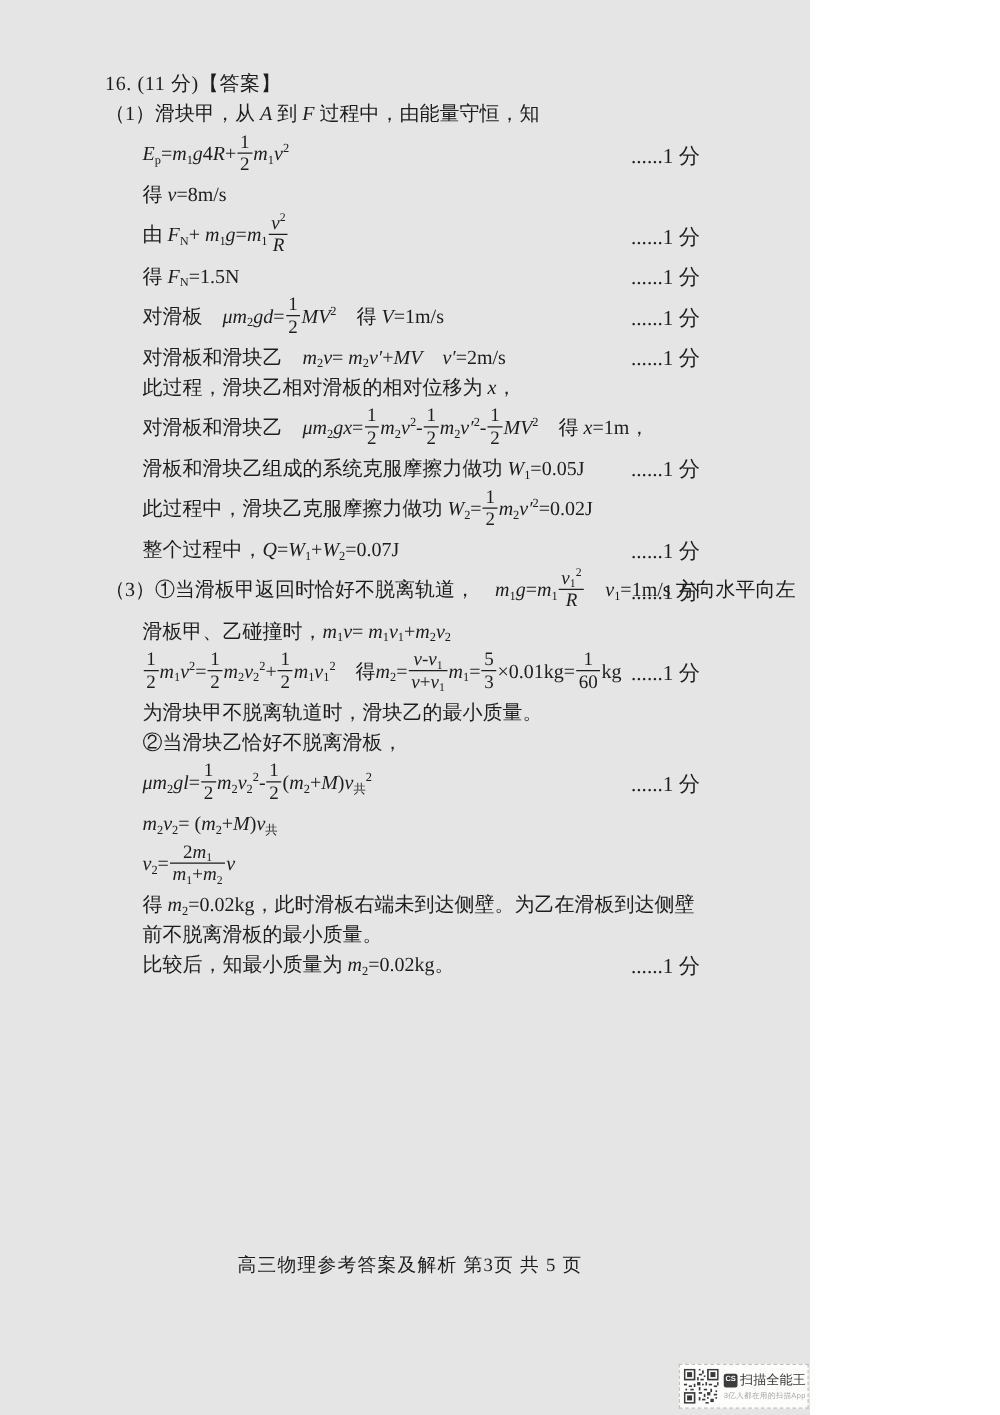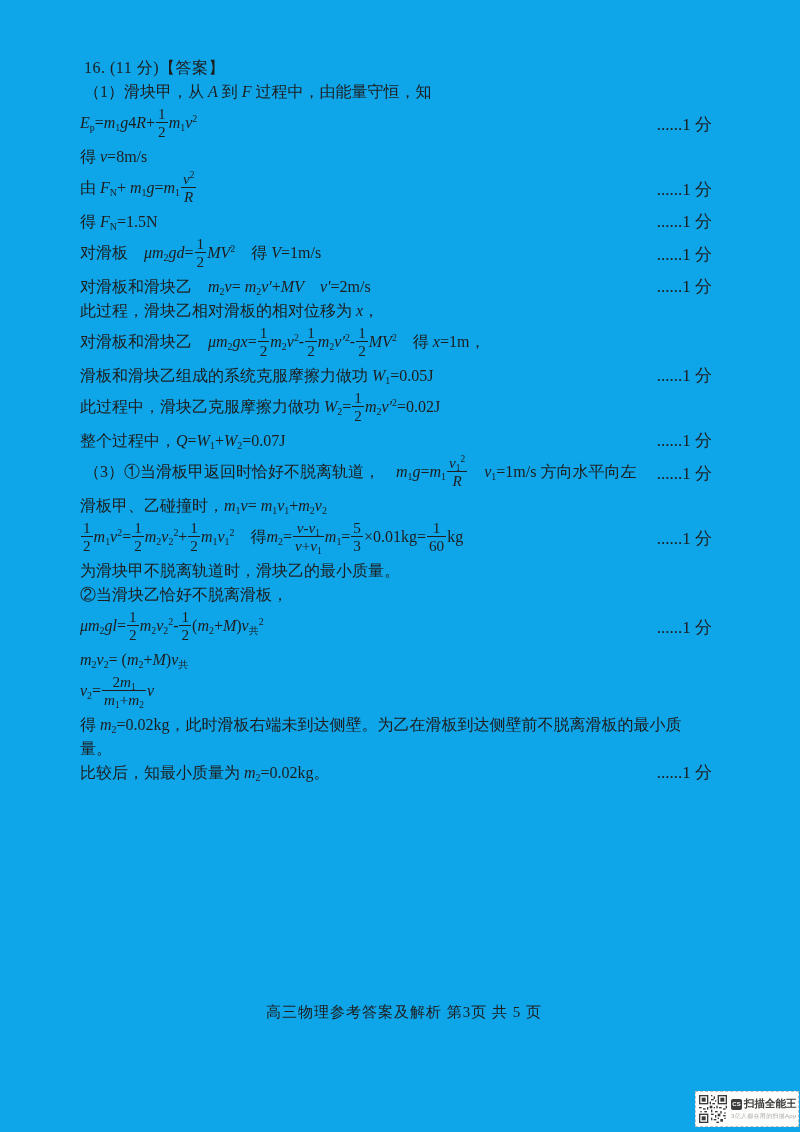--- a/index.html
+++ b/index.html
@@ -1,26 +1,26 @@
 <!DOCTYPE html>
 <html><head>
 <meta charset="utf-8">
 <style>
   html,body{margin:0;padding:0;}
   .page{
-    width:800px;height:1132px;position:relative;overflow:hidden;
-    background:#0ea5e9;
+    width:648px;height:1132px;position:relative;overflow:hidden;
+    background:#e5e5e5;
     color:#1d1d1d;
     font-family:"Liberation Serif","DejaVu Serif",serif;
   }
   .doc{position:absolute;top:56px;left:0;right:0;}
   .line{position:relative;font-size:16px;line-height:24px;padding-right:88px;white-space:nowrap;}
   .line.wrap{white-space:normal;}
   .line.ind0{padding-left:84px;}
-  .line.ind1{padding-left:80px;}
+  .line.ind1{padding-left:114px;}
   .line.formula{padding-top:3px;padding-bottom:3px;}
   .heading{letter-spacing:0.5px;}
   .score{position:absolute;right:88px;top:50%;transform:translateY(-50%);font-size:17px;}
   .var{font-style:italic;}
   sub{font-size:0.62em;vertical-align:-0.3em;font-style:normal;line-height:0;}
   sup{font-size:0.62em;vertical-align:super;font-style:normal;line-height:0;}
   .frac{display:inline-flex;flex-direction:column;vertical-align:middle;text-align:center;line-height:1.12;margin:0 1px;position:relative;top:-2px;font-size:0.95em;}
   .frac .num{display:block;border-bottom:1.2px solid #1d1d1d;padding:0 2px;}
   .frac .den{display:block;padding:0 2px;}
   .footer{position:absolute;top:1003px;left:4px;width:100%;text-align:center;font-size:15px;letter-spacing:1px;}
@@ -30,21 +30,21 @@
     display:flex;align-items:center;gap:4px;padding:2px 3px;box-sizing:border-box;
   }
   .qr{width:28px;height:28px;flex:0 0 auto;}
   .wm-right{display:flex;flex-direction:column;justify-content:center;min-width:0;}
   .wm-top{display:flex;align-items:center;gap:2px;}
   .wm-badge{
     display:inline-block;width:11px;height:11px;line-height:11px;border-radius:2px;
     background:#3c3c3c;color:#fff;font-size:6px;text-align:center;
     font-family:"Liberation Sans",sans-serif;font-weight:bold;flex:0 0 auto;
   }
-  .wm-name{font-size:10.5px;font-weight:bold;color:#3a3a3a;white-space:nowrap;font-family:"Liberation Sans",sans-serif;}
+  .wm-name{font-size:10.5px;font-weight:normal;color:#3a3a3a;white-space:nowrap;font-family:"Liberation Sans",sans-serif;}
   .wm-tag{font-size:6px;color:#a8a8a8;white-space:nowrap;margin-top:1px;font-family:"Liberation Sans",sans-serif;letter-spacing:0.3px;}
 </style>
 </head>
 <body>
 
 <div class="page">
 
   <div class="doc" id="doc">
       <div class="line ind0 heading"><span>16. (11 分)【答案】</span></div>
       <div class="line ind0"><span>（1）滑块甲，从 </span><span class="var">A</span><span> 到 </span><span class="var">F</span><span> 过程中，由能量守恒，知</span></div>

